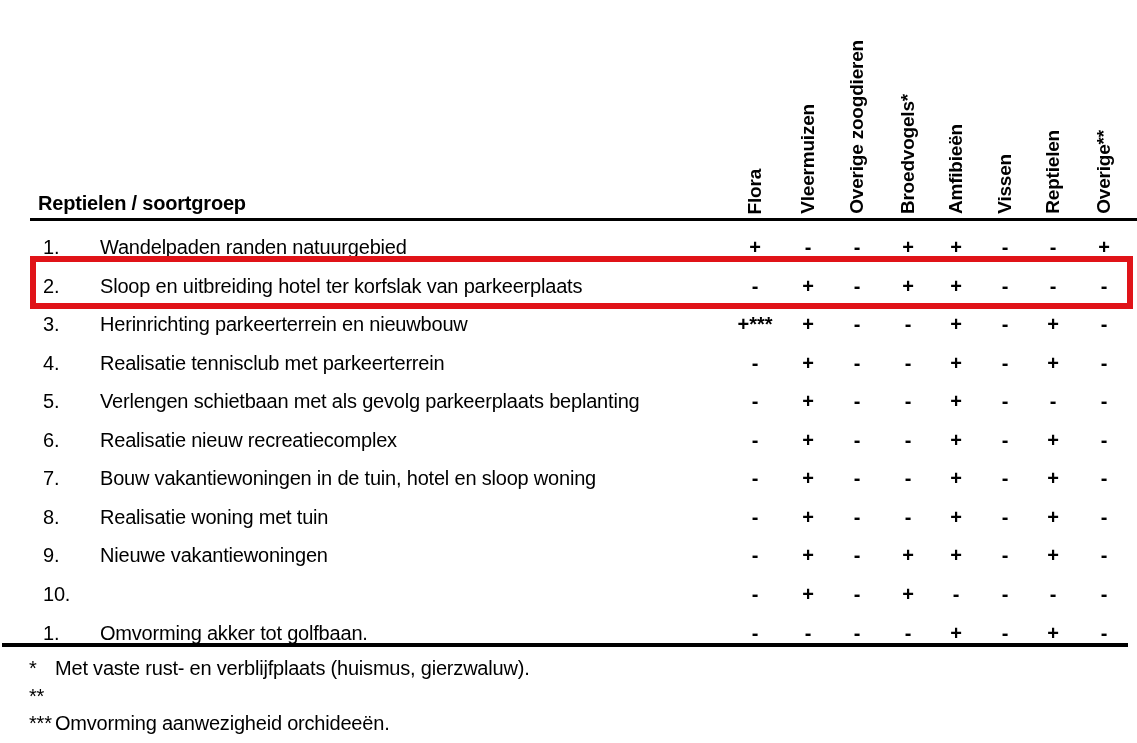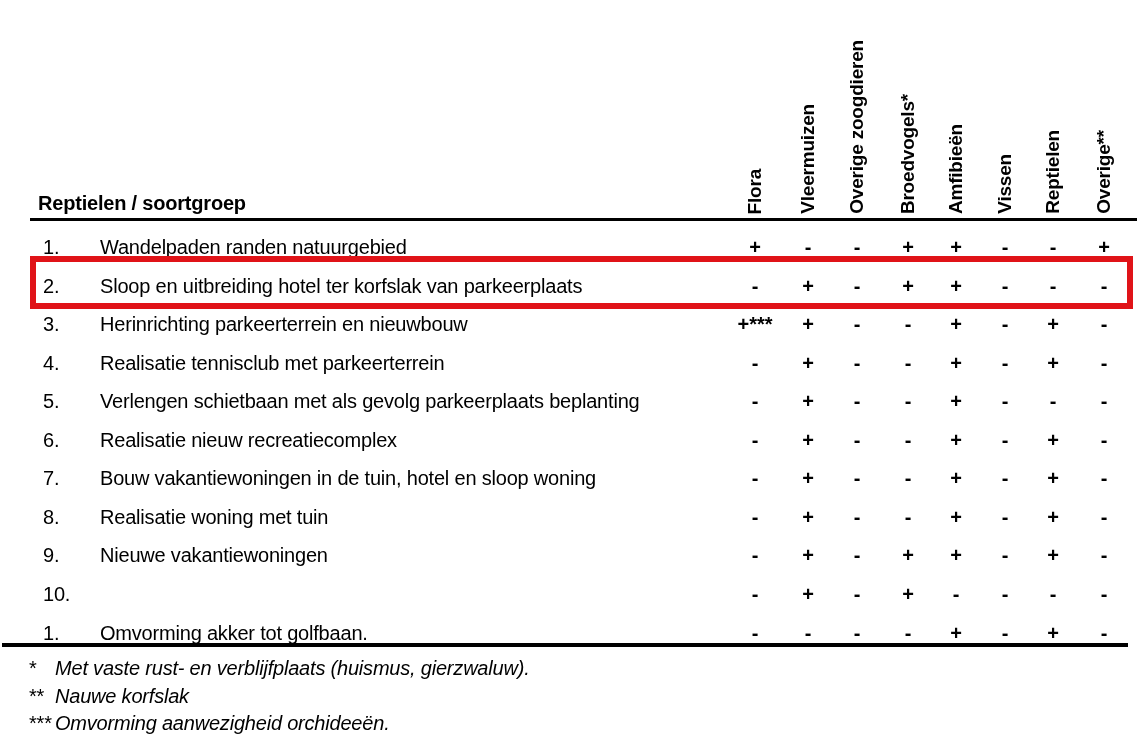--- a/index.html
+++ b/index.html
@@ -41,21 +41,21 @@
   
   .hl {
     position:absolute; left:30px; width:1103px; height:53px;
     border:6px solid #e01318; box-sizing:border-box;
     background:transparent; pointer-events:none;
   }
 
   
   .fnrow  { position:absolute; left:0; width:1137px; height:28px; line-height:28px; font-size:20px; letter-spacing:-0.2px; }
   .fnmark { position:absolute; left:29px; }
-  .fntext { position:absolute; left:55px; white-space:nowrap;font-style:italic; }
+  .fntext { position:absolute; left:55px; white-space:nowrap; }
 </style>
 </head>
 <body>
 
 <div class="page">
 
   <div class="colheads">
       <div class="colhead" style="left: 743px;">Flora</div>
       <div class="colhead" style="left: 796px;">Vleermuizen</div>
       <div class="colhead" style="left: 845px;">Overige zoogdieren</div>
@@ -208,21 +208,20 @@
 
   <div class="rule-bottom"></div>
 
   <div>
       <div class="fnrow" style="top: 654px;">
         <span class="fnmark">*</span>
         <span class="fntext">Met vaste rust- en verblijfplaats (huismus, gierzwaluw).</span>
       </div>
       <div class="fnrow" style="top: 682px;">
         <span class="fnmark">**</span>
-        <span class="fntext">Nauwe korfslak</span>
       </div>
       <div class="fnrow" style="top: 709px;">
         <span class="fnmark">***</span>
         <span class="fntext">Omvorming aanwezigheid orchideeën.</span>
       </div>
     </div>
 
 </div>
 
 </body></html>

